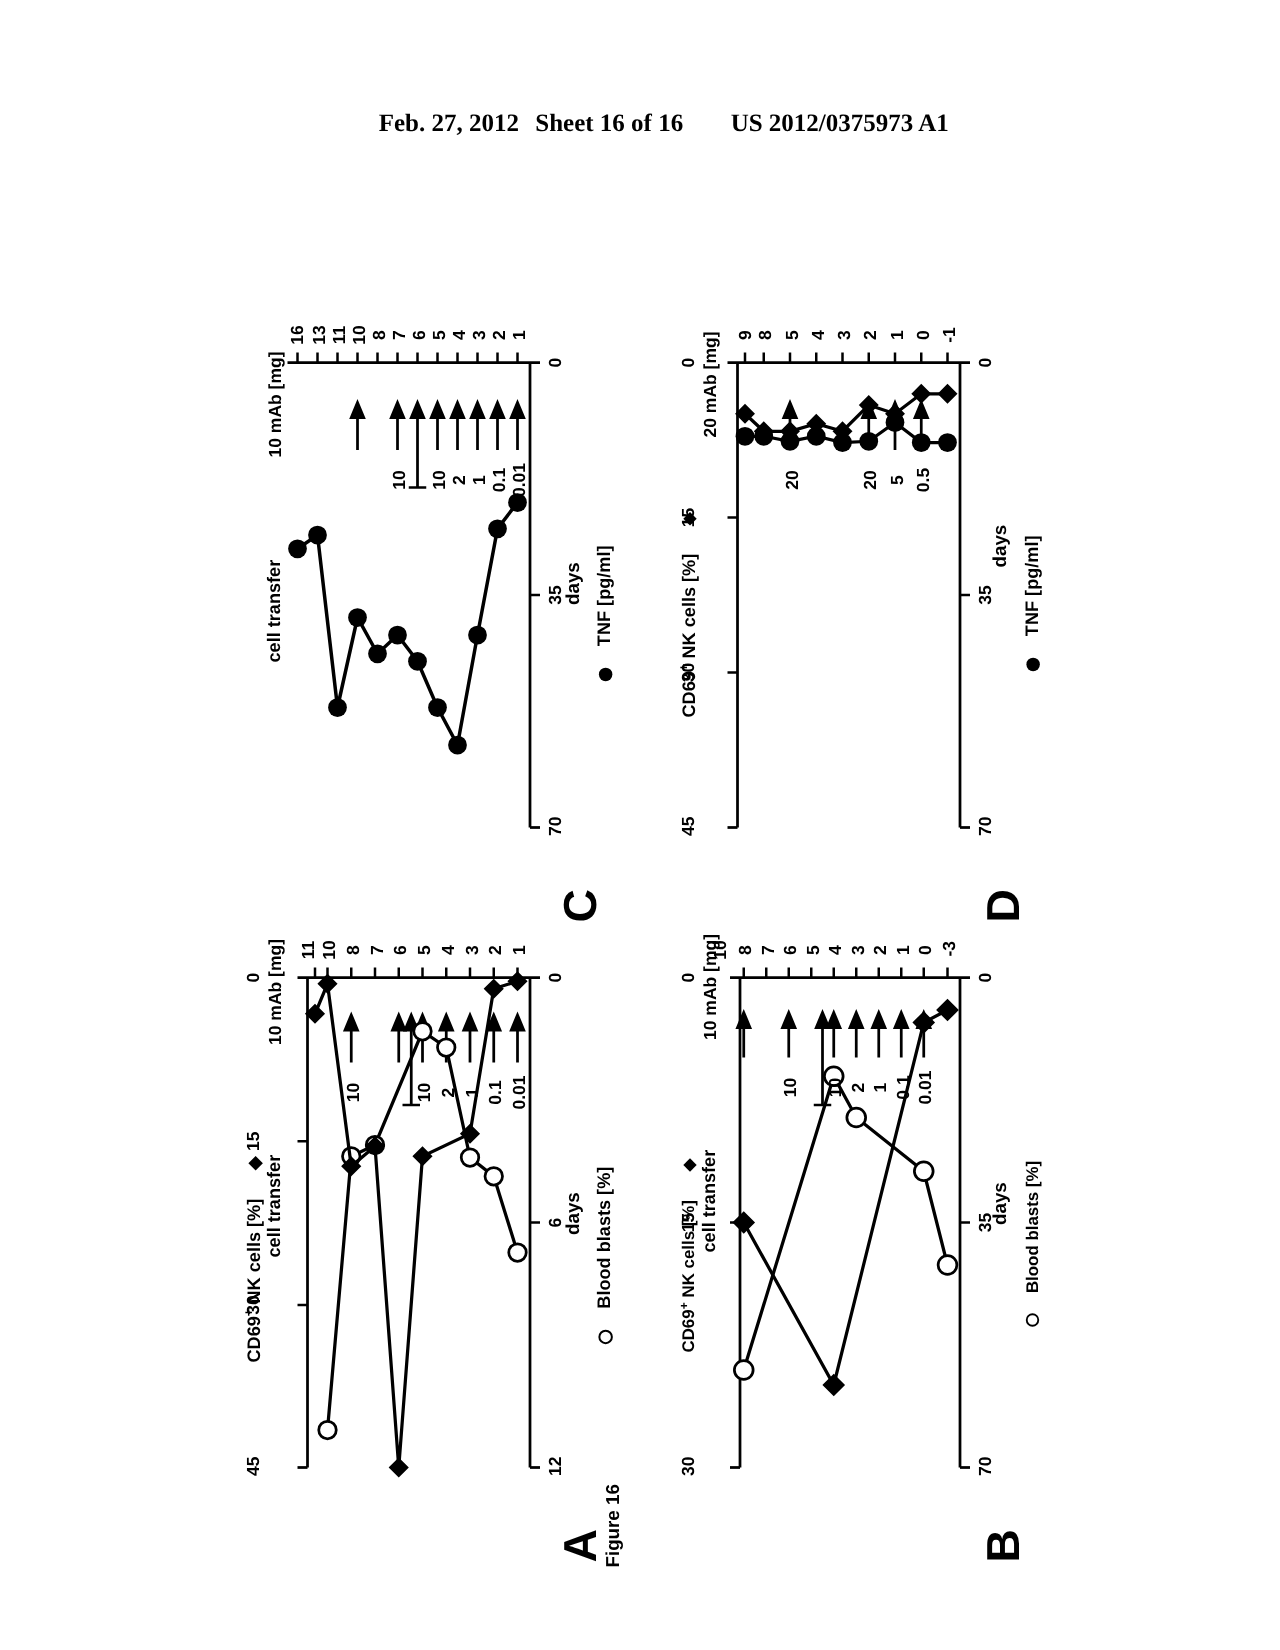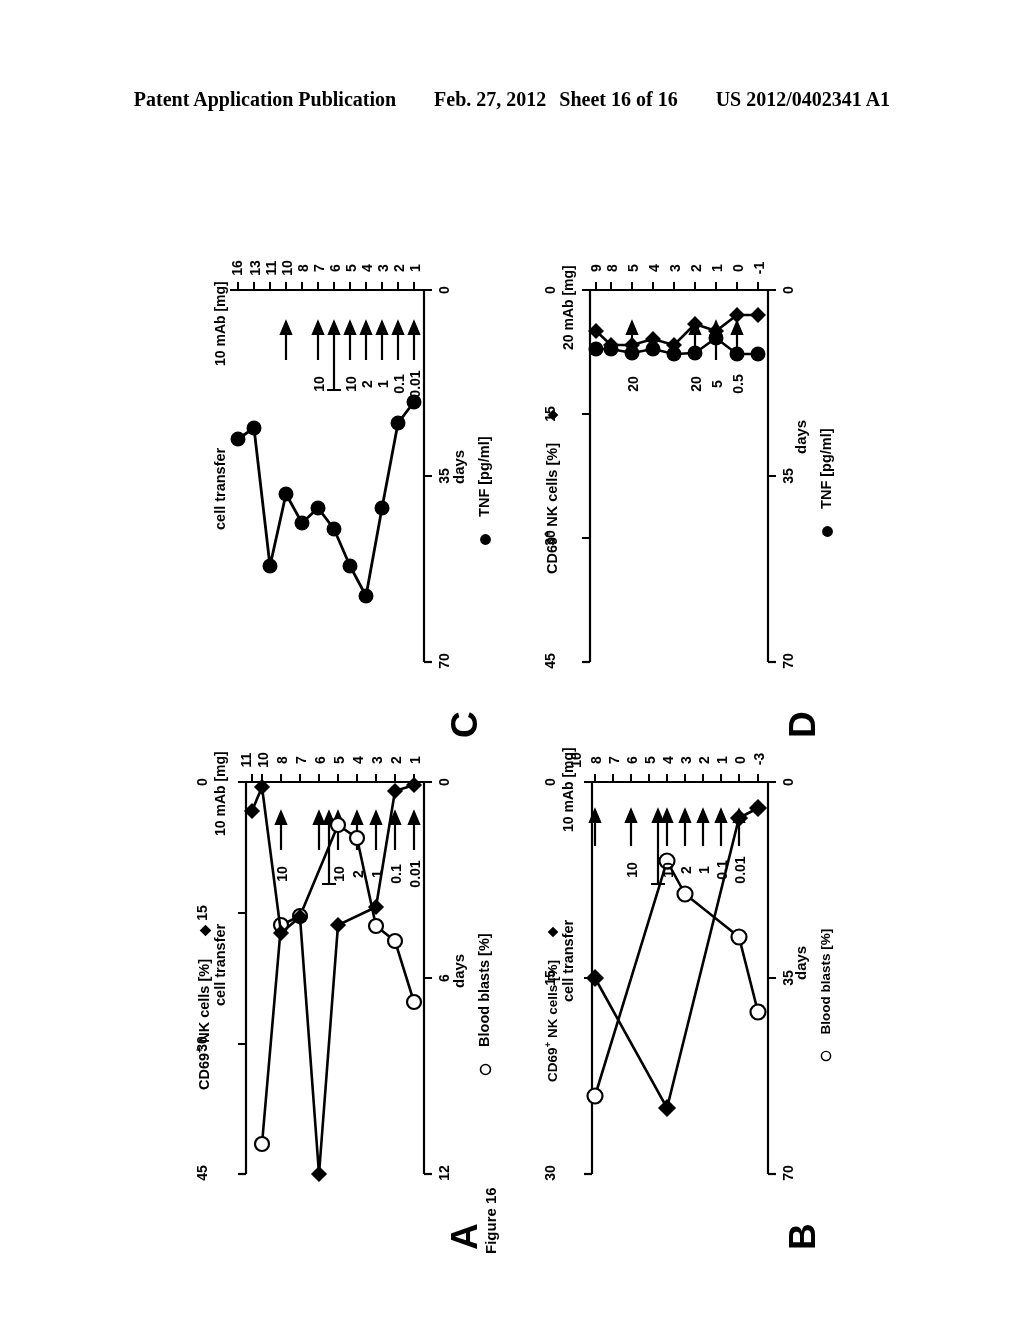--- a/index.html
+++ b/index.html
@@ -108,27 +108,26 @@
     font-size: 14.5px;
     white-space: nowrap;
   }
   svg { display: block; overflow: visible; }
   .sup { font-size: 0.72em; vertical-align: super; }
 </style>
 </head>
 <body>
 
 <div class="page-header">
-  <span>Patent Application Publication</span>
   <span class="hgap-1"></span>
   <span>Feb. 27, 2012</span>
   <span class="hgap-2"></span>
   <span>Sheet 16 of 16</span>
   <span class="hgap-3"></span>
-  <span>US 2012/0402341 A1</span>
+  <span>US 2012/0375973 A1</span>
 </div>
 
 <div id="figure-stage">
 
   <div class="fig-label" style="left:6px; top:290px;">Figure 16</div>
 
   <div class="panel" style="left:58px; top:22px; width:450px; height:290px;">
 
     <div class="panel-letter" style="left:-48px; top:232px;">A</div>
 

